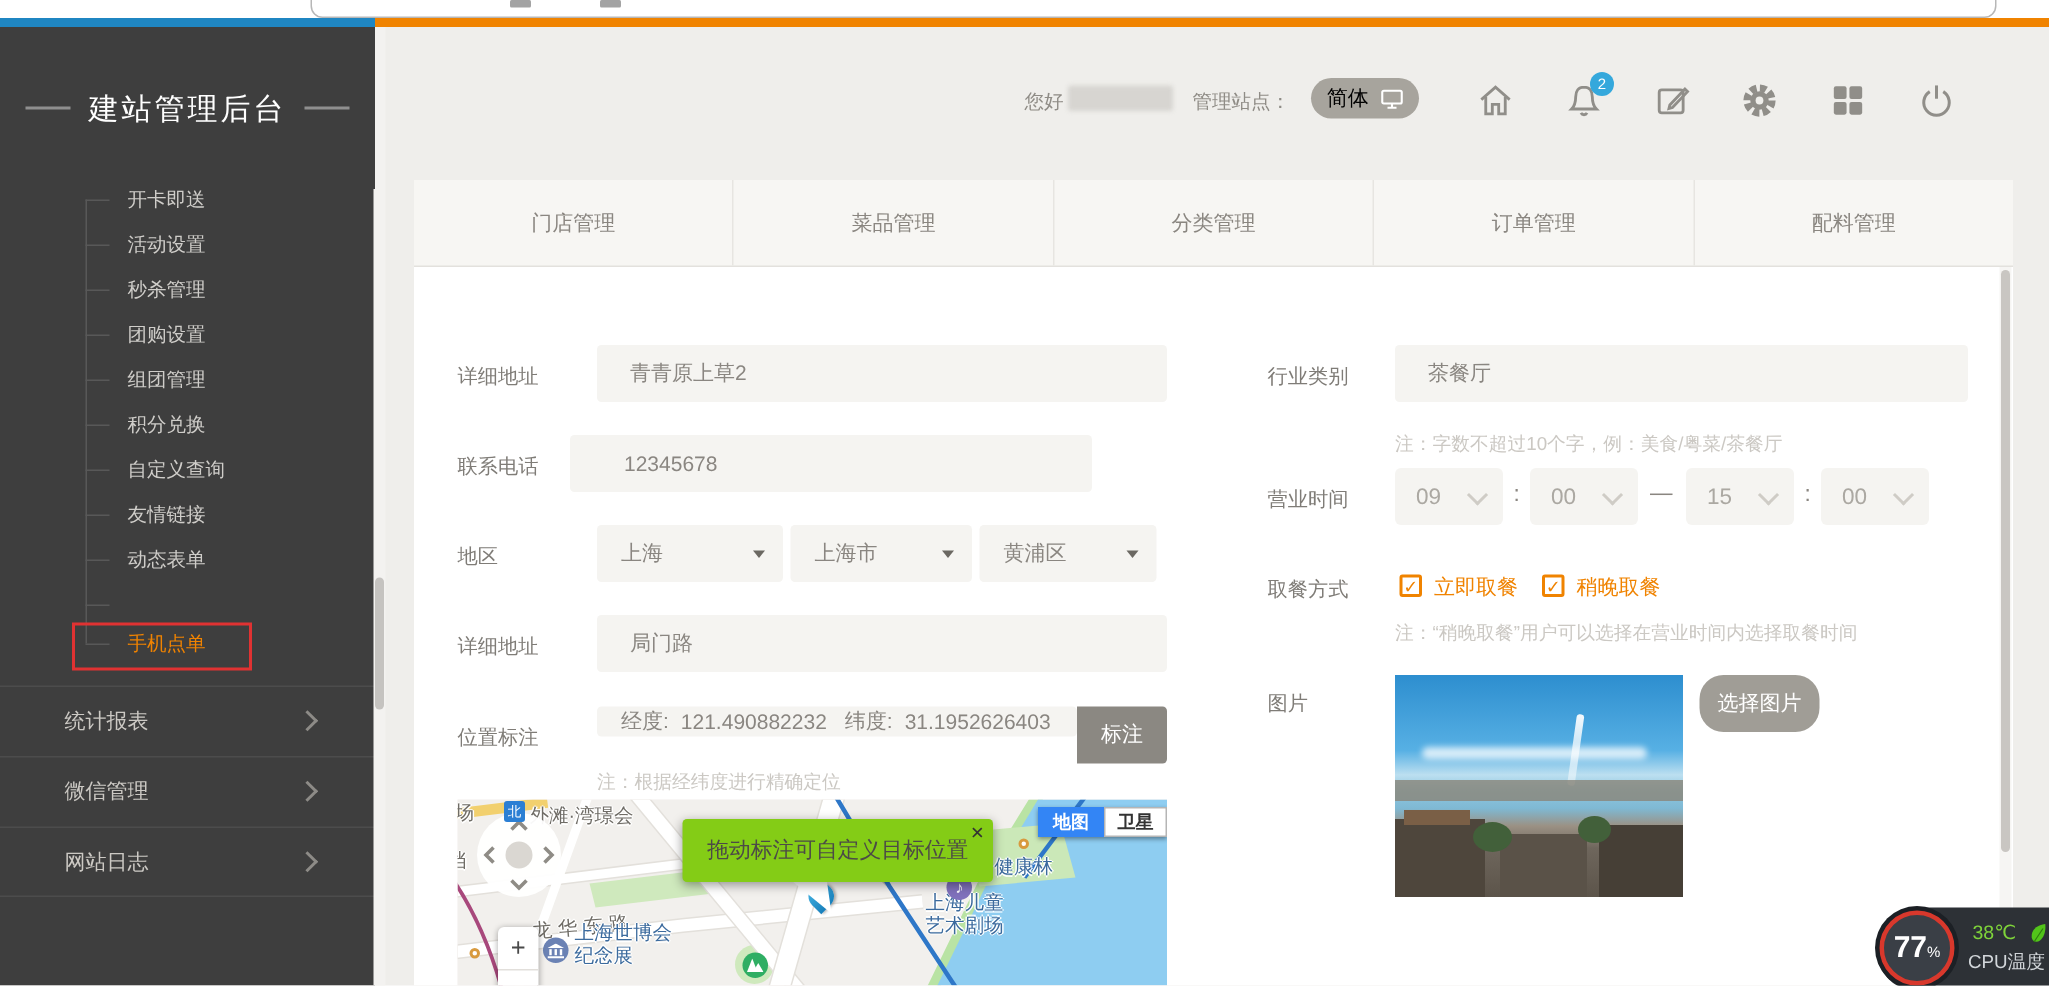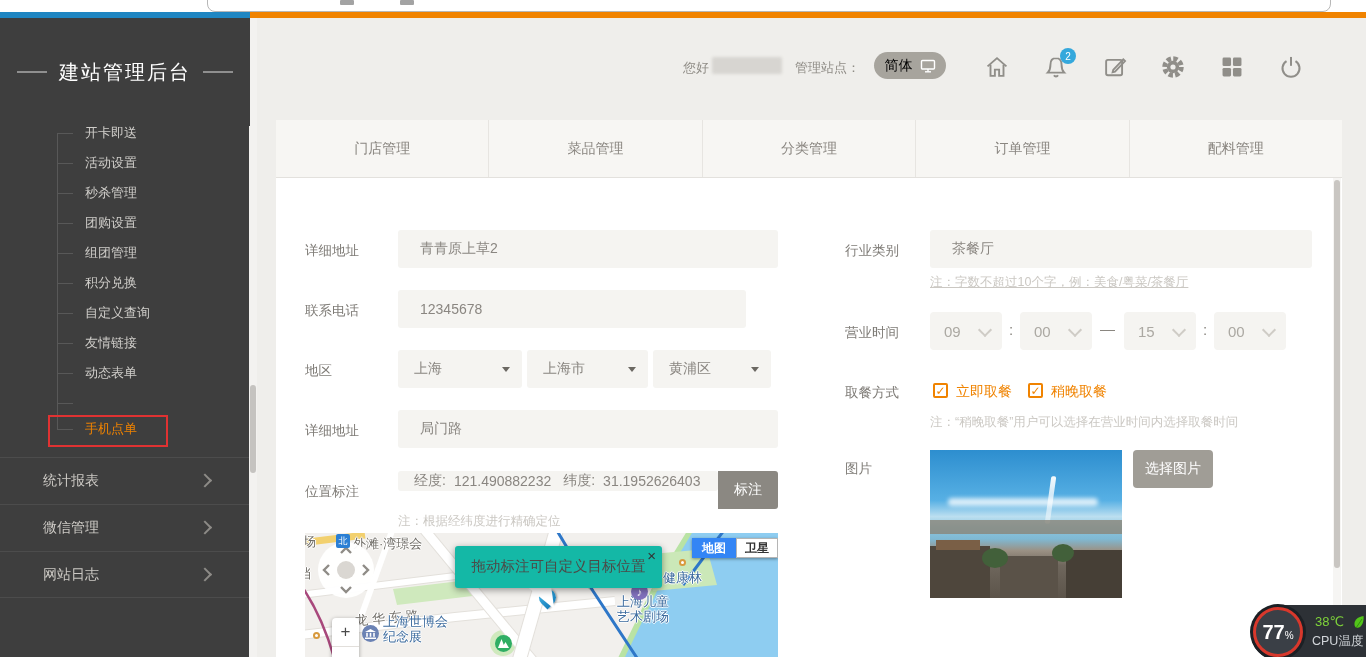--- a/index.html
+++ b/index.html
@@ -70,21 +70,21 @@
   .mpoi{color:#3c6b9e;line-height:14px;}
   .mdot{position:absolute;width:7px;height:7px;border:2px solid #d89a3e;border-radius:50%;background:#fff;box-sizing:border-box;}
   .micon{position:absolute;width:17px;height:17px;border-radius:50%;display:flex;align-items:center;justify-content:center;}
   .compass{position:absolute;left:12px;top:8px;width:58px;height:58px;cursor:pointer;}
   .north{position:absolute;left:31px;top:1px;width:14px;height:14px;background:#2b7fd4;color:#fff;font-size:9px;display:flex;align-items:center;justify-content:center;border-radius:2px;}
   .zoompill{position:absolute;left:27px;top:85px;width:27px;background:#fff;border-radius:4px;box-shadow:0 1px 4px rgba(0,0,0,.35);overflow:hidden;}
   .zbtn{height:28px;display:flex;align-items:center;justify-content:center;font-size:17px;color:#4a4a4a;cursor:pointer;}
   .maptoggle{position:absolute;left:387px;top:5px;display:flex;box-shadow:0 1px 3px rgba(0,0,0,.4);cursor:pointer;}
   .mt-map{width:44px;height:20px;background:#3385f5;color:#fff;font-size:12px;font-weight:bold;display:flex;align-items:center;justify-content:center;}
   .mt-sat{width:42px;height:20px;background:#fff;color:#333;font-size:12px;font-weight:bold;display:flex;align-items:center;justify-content:center;border:1px solid #b5b5b5;box-sizing:border-box;}
-  .bubble{position:absolute;left:150px;top:13px;width:207px;height:42px;background:#14b8a6;border-radius:3px;box-shadow:0 2px 7px rgba(0,0,0,.4);z-index:3;}
+  .bubble{position:absolute;left:150px;top:13px;width:207px;height:42px;background:#84cc16;border-radius:3px;box-shadow:0 2px 7px rgba(0,0,0,.4);z-index:3;}
   .bubble-text{position:absolute;left:0;top:11px;width:100%;text-align:center;font-size:14.5px;color:#4c4a47;}
   .bubble-x{position:absolute;right:6px;top:1px;font-size:15px;color:#333;cursor:pointer;}
   .btail{position:absolute;left:216px;top:52px;width:34px;height:24px;background:#fff;clip-path:polygon(12% 0,88% 0,98% 100%);z-index:2;filter:drop-shadow(0 2px 2px rgba(0,0,0,.25));}
   .pin{position:absolute;left:234px;top:56px;width:17px;height:17px;background:linear-gradient(#41b1e2,#187fbb);border-radius:50% 50% 50% 0;transform:rotate(-45deg);z-index:1;box-shadow:1px 1px 2px rgba(0,0,0,.3);cursor:grab;}
   
   .cpu{left:1251px;top:605px;width:120px;height:56px;background:#2d3136;border-radius:30px 0 0 30px;z-index:5;}
   .cpu-circle{position:absolute;left:2px;top:2px;width:44px;height:44px;border:3px solid #d8382c;border-radius:50%;background:#3a3f46;
               box-shadow:0 0 0 3px #1c2025;display:flex;align-items:center;justify-content:center;color:#fff;}
   .cpu-temp{position:absolute;left:64px;top:9px;color:#7ed33a;font-size:13px;display:flex;align-items:center;gap:9px;text-align:center;}
   .cpu-label{position:absolute;left:61px;top:28px;color:#d2d6da;font-size:12.5px;}
@@ -213,21 +213,21 @@
   <div class="tab">订单管理</div>
   <div class="tab">配料管理</div>
 </div>
 <div class="abs ct-scroll-track"></div>
 <div class="abs ct-scroll-thumb"></div>
 
 <div class="abs flabel" style="left:305px;top:242px;">详细地址</div>
 <div class="abs finput" style="left:398px;top:230px;width:380px;height:38px;padding-left:22px;box-sizing:border-box;">青青原上草2</div>
 
 <div class="abs flabel" style="left:305px;top:302px;">联系电话</div>
-<div class="abs finput" style="left:398px;top:290px;width:348px;height:38px;padding-left:22px;box-sizing:border-box;">12345678</div>
+<div class="abs finput" style="left:380px;top:290px;width:348px;height:38px;padding-left:36px;box-sizing:border-box;">12345678</div>
 
 <div class="abs flabel" style="left:305px;top:362px;">地区</div>
 <div class="abs fselect" style="left:398px;top:350px;width:124px;height:38px;padding-left:16px;box-sizing:border-box;">
   <span>上海</span>
   <span class="tri"></span>
 </div>
 <div class="abs fselect" style="left:527px;top:350px;width:121px;height:38px;padding-left:16px;box-sizing:border-box;">
   <span>上海市</span>
   <span class="tri"></span>
 </div>
@@ -244,21 +244,21 @@
   <span>经度:</span>
   <span>121.490882232</span>
   <span style="margin-left:4px;">纬度:</span>
   <span>31.1952626403</span>
 </div>
 <div class="abs gbtn" style="left:718px;top:471px;width:60px;height:38px;border-radius:0 3px 3px 0;">标注</div>
 <div class="abs fhint" style="left:398px;top:513px;">注：根据经纬度进行精确定位</div>
 
 <div class="abs flabel" style="left:845px;top:242px;">行业类别</div>
 <div class="abs finput" style="left:930px;top:230px;width:382px;height:38px;padding-left:22px;box-sizing:border-box;">茶餐厅</div>
-<div class="abs fhint" style="left:930px;top:274px;text-decoration:underline;">注：字数不超过10个字，例：美食/粤菜/茶餐厅</div>
+<div class="abs fhint" style="left:930px;top:288px;">注：字数不超过10个字，例：美食/粤菜/茶餐厅</div>
 
 <div class="abs flabel" style="left:845px;top:324px;">营业时间</div>
 <div class="abs tsel" style="left:930px;top:312px;">
   <span>09</span>
     <span class="vchev"></span>
 </div>
 <div class="abs sep" style="left:1009px;top:321px;">:</div>
 <div class="abs tsel" style="left:1020px;top:312px;">
   <span>00</span>
     <span class="vchev"></span>
@@ -286,21 +286,21 @@
   <div class="cloud"></div>
   <div class="jet"></div>
   <div class="skyline"></div>
   <div class="bldg" style="left:0;top:96px;width:60px;height:52px;"></div>
   <div class="roof" style="left:6px;top:90px;width:44px;height:10px;"></div>
   <div class="bldg" style="left:70px;top:106px;width:58px;height:42px;background:#5a5248;"></div>
   <div class="bldg" style="left:136px;top:100px;width:56px;height:48px;background:#463f36;"></div>
   <div class="tree" style="left:52px;top:98px;width:26px;height:20px;"></div>
   <div class="tree" style="left:122px;top:94px;width:22px;height:18px;"></div>
 </div>
-<div class="abs gbtn" style="left:1133px;top:450px;width:80px;height:38px;border-radius:4px;background:#a09d96;">选择图片</div>
+<div class="abs gbtn" style="left:1133px;top:450px;width:80px;height:38px;border-radius:16px;background:#a09d96;">选择图片</div>
 
 <div class="abs map">
   <svg width="473" height="124" viewBox="0 0 473 124">
     <rect width="473" height="124" fill="#f2f0ed"></rect>
     <polygon points="88,56 172,46 176,62 92,72" fill="#cfe9bd"></polygon>
     <circle cx="198" cy="110" r="13" fill="#cfe9bd"></circle>
     <polyline points="388,-4 350,58 316,128" fill="none" stroke="#b9e3a4" stroke-width="8"></polyline>
     <polygon points="473,-5 390,-5 352,58 318,128 473,128" fill="#8ecdf1"></polygon>
     <polygon points="336,22 402,16 412,52 348,58" fill="#cbe8b8"></polygon>
     <polygon points="182,24 268,16 274,46 188,54" fill="#dcd9d3"></polygon>

